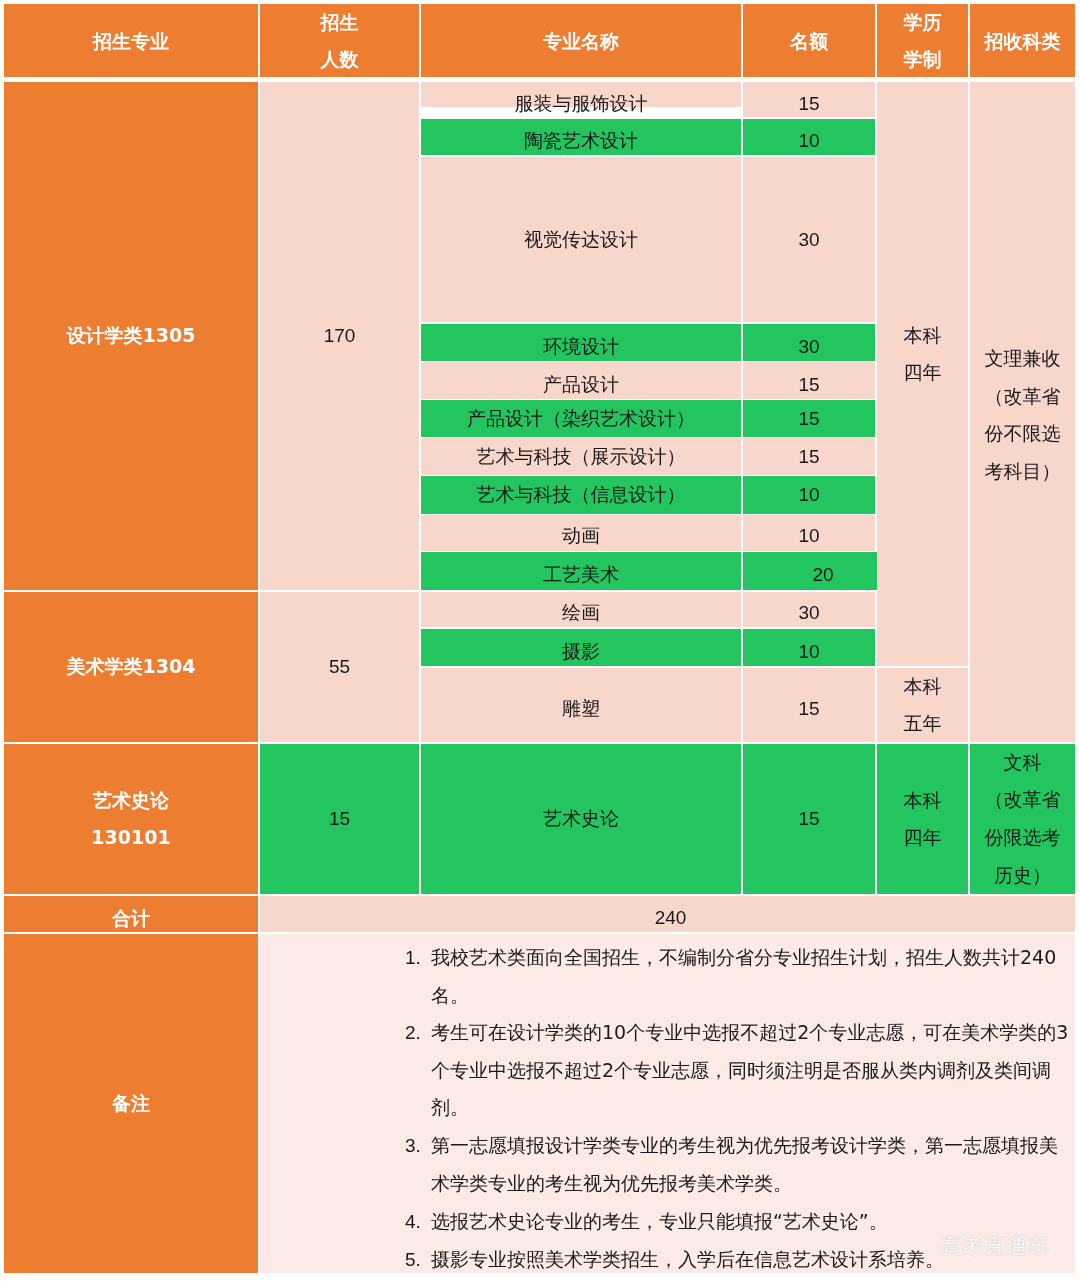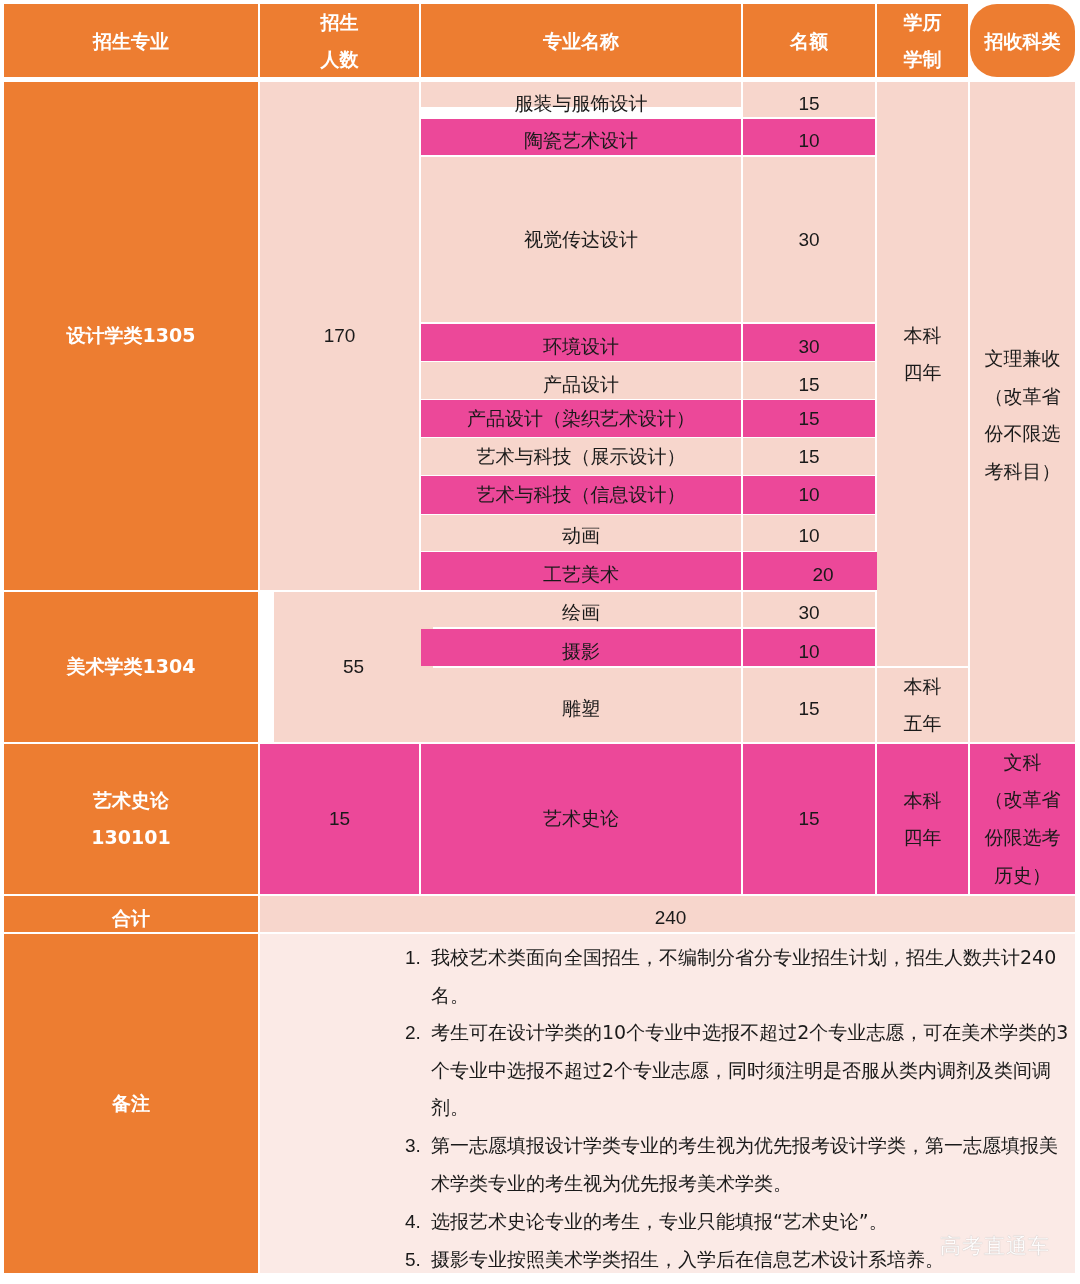--- a/index.html
+++ b/index.html
@@ -3,21 +3,21 @@
 <meta charset="utf-8">
 <style>
   html, body { margin:0; padding:0; background:#ffffff; }
   body { width:1080px; height:1284px; position:relative; overflow:hidden;
          font-family:"DejaVu Sans","Liberation Sans",sans-serif; }
   .cell { position:absolute; box-sizing:border-box; display:flex; align-items:center; justify-content:center;
           text-align:center; color:#1a1a1a; font-size:19px; }
   .hd { background:#ED7D31; color:#ffffff; font-weight:bold; font-size:19px; line-height:36px; }
   .or { background:#ED7D31; color:#ffffff; font-weight:bold; font-size:19px; }
   .p1 { background:#F7D6CC; }
-  .p2 { background:#ec4899; }
+  .p2 { background:#22c55e; }
   .ml { flex-direction:column; line-height:37px; }
   .num { font-family:"Liberation Sans",sans-serif; font-size:19px; }
   .notes { position:absolute; left:260px; top:934px; width:815px; height:339px; background:#FBEAE6; box-sizing:border-box; }
   .note { position:absolute; left:145px; width:665px; font-size:19px; line-height:37.7px; color:#1a1a1a; }
   .note .n { position:absolute; left:0; width:40px; font-family:"Liberation Sans",sans-serif; }
   .note .t { display:block; margin-left:26px; }
   .watermark { position:absolute; left:940px; top:1232px; color:#ffffff; font-size:21px; opacity:0.9;
                text-shadow:0 0 1px #999; letter-spacing:1px; }
 </style>
 </head>
@@ -33,35 +33,35 @@
 <div class="cell hd" style="left:421px;top:4px;width:320px;height:73px;">
     <span>专业名称</span>
   </div>
 <div class="cell hd" style="left:743px;top:4px;width:132px;height:73px;">
     <span>名额</span>
   </div>
 <div class="cell hd ml" style="left:877px;top:4px;width:91px;height:73px;">
   <span>学历</span>
   <span>学制</span>
 </div>
-<div class="cell hd" style="left:970px;top:4px;width:105px;height:73px;border-radius:27px;">
+<div class="cell hd" style="left:970px;top:4px;width:105px;height:73px;">
     <span>招收科类</span>
   </div>
 
 <div class="cell or" style="left:4px;top:82px;width:254px;height:508px;">
     <span>设计学类1305</span>
   </div>
 <div class="cell p1 num" style="left:260px;top:82px;width:159px;height:508px;">
     <span>170</span>
   </div>
 
 <div class="cell or" style="left:4px;top:592px;width:254px;height:150px;">
     <span>美术学类1304</span>
   </div>
-<div class="cell p1 num" style="left:260px;top:592px;width:159px;height:150px;margin-left:14px;">
+<div class="cell p1 num" style="left:260px;top:592px;width:159px;height:150px;">
     <span>55</span>
   </div>
 
 <div class="cell or ml" style="left:4px;top:744px;width:254px;height:150px;">
   <span>艺术史论</span>
   <span>130101</span>
 </div>
 <div class="cell p2 num" style="left:260px;top:744px;width:159px;height:150px;">
     <span>15</span>
   </div>

